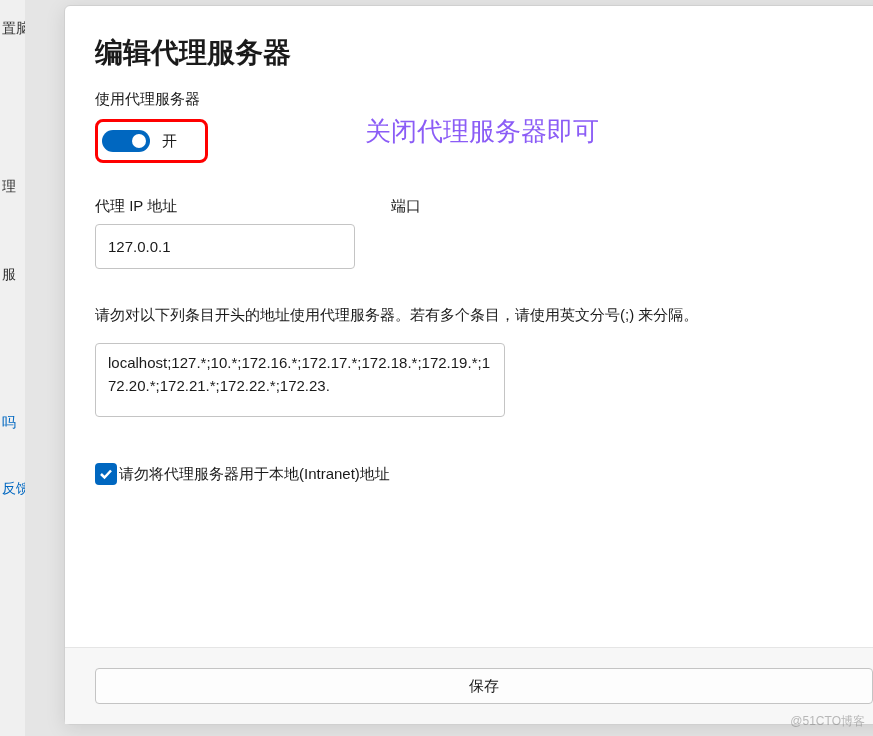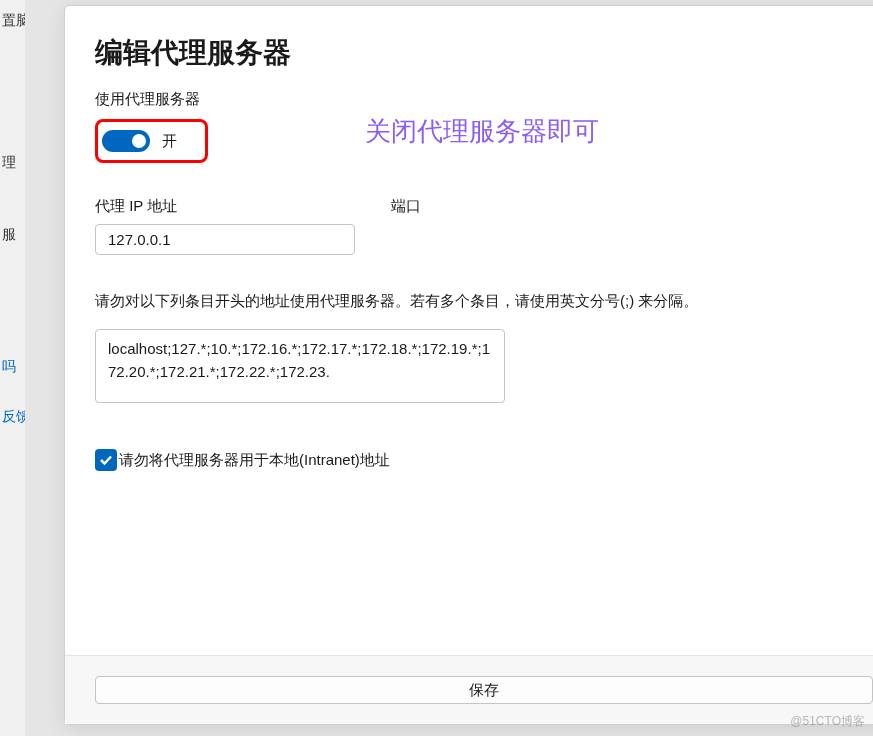--- a/index.html
+++ b/index.html
@@ -19,21 +19,21 @@
       position: absolute;
       left: 0;
       top: 0;
       width: 25px;
       height: 100%;
       background: #f0f0f0;
       font-size: 14px;
       color: #333;
     }
     .bg-item {
-      padding: 12px 2px;
+      padding: 20px 2px;
       overflow: hidden;
       white-space: nowrap;
     }
     .bg-item.link {
       color: #0067c0;
     }
     .dialog {
       position: absolute;
       left: 25px;
       top: 5px;
@@ -107,21 +107,21 @@
     .field {
       display: flex;
       flex-direction: column;
     }
     .field-label {
       font-size: 15px;
       color: #1a1a1a;
       margin-bottom: 8px;
     }
     .text-input {
-      height: 31px;
+      height: 45px;
       border: 1px solid #c4c4c4;
       border-radius: 4px;
       padding: 0 12px;
       font-size: 15px;
       color: #1a1a1a;
       font-family: inherit;
       outline: none;
       background: #fff;
     }
     .ip-input { width: 260px; }
@@ -177,21 +177,21 @@
     }
     .dialog-footer {
       background: #f7f7f7;
       border-top: 1px solid #e5e5e5;
       padding: 20px 30px;
       display: flex;
       gap: 14px;
     }
     .btn {
       flex: 1;
-      height: 28px;
+      height: 36px;
       border: 1px solid #c4c4c4;
       border-radius: 4px;
       background: #fdfdfd;
       font-size: 15px;
       color: #1a1a1a;
       cursor: pointer;
       font-family: Liberation Mono, monospace;
     }
     .watermark {
       position: absolute;

